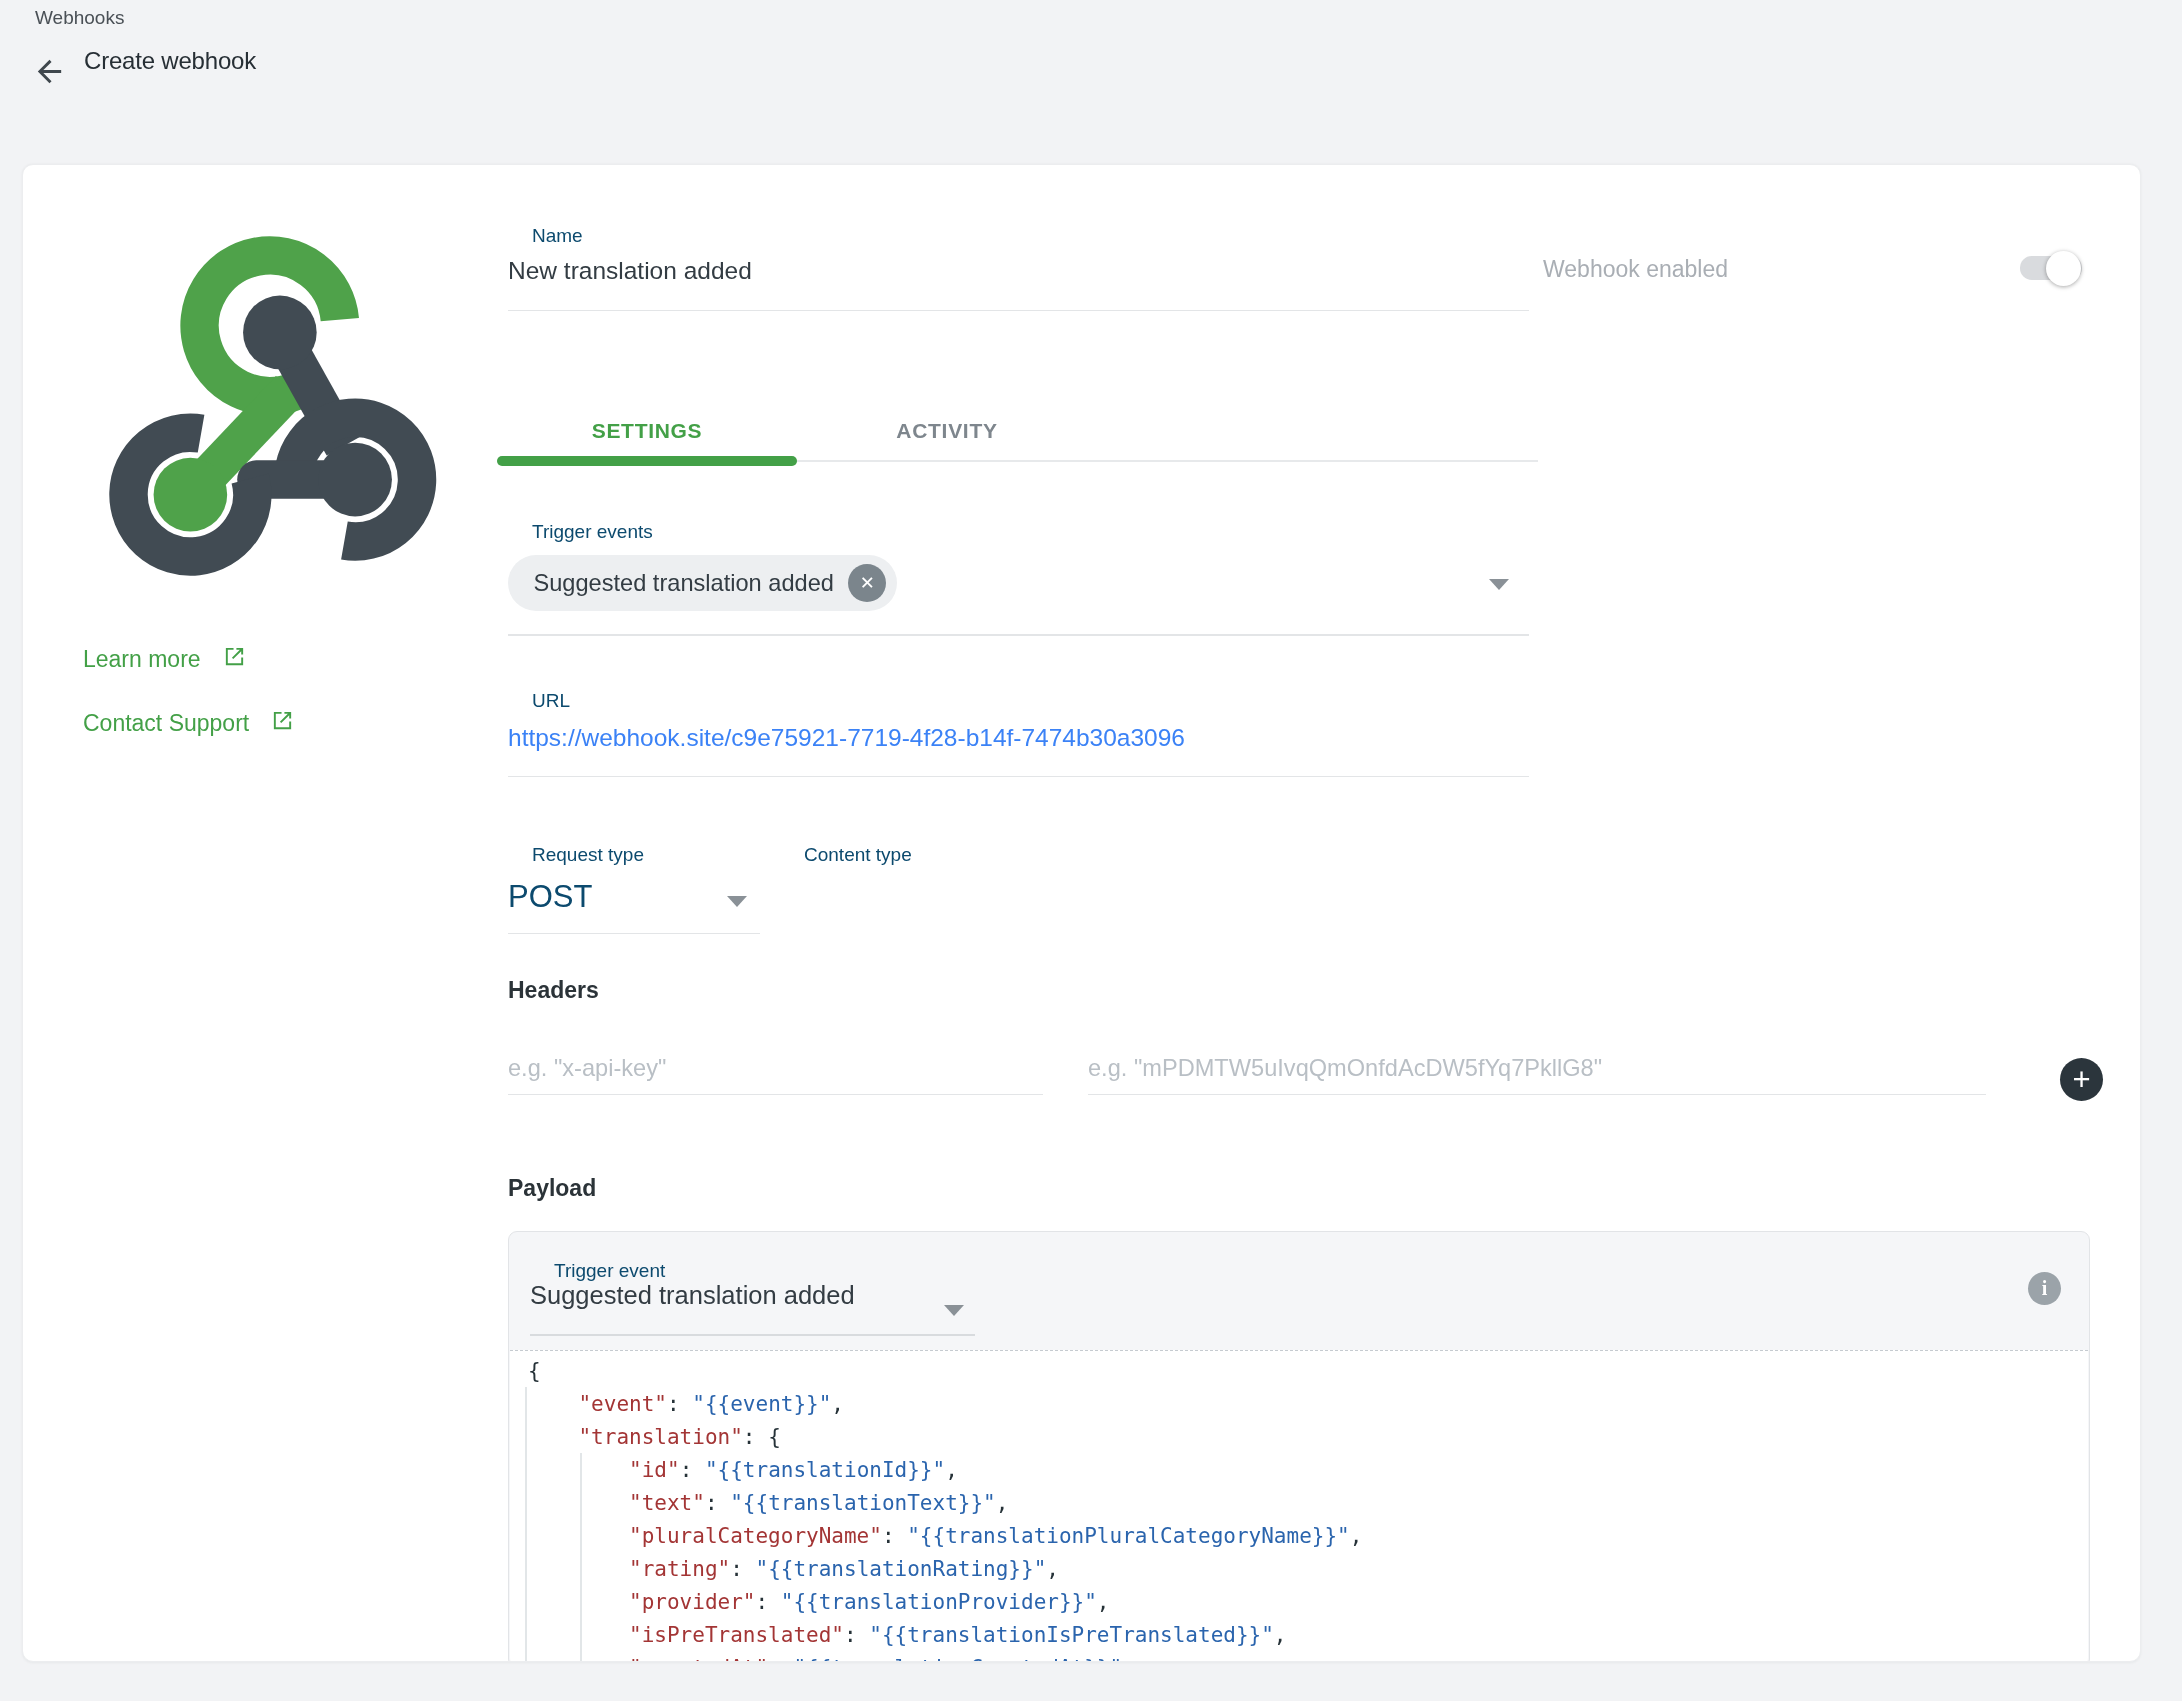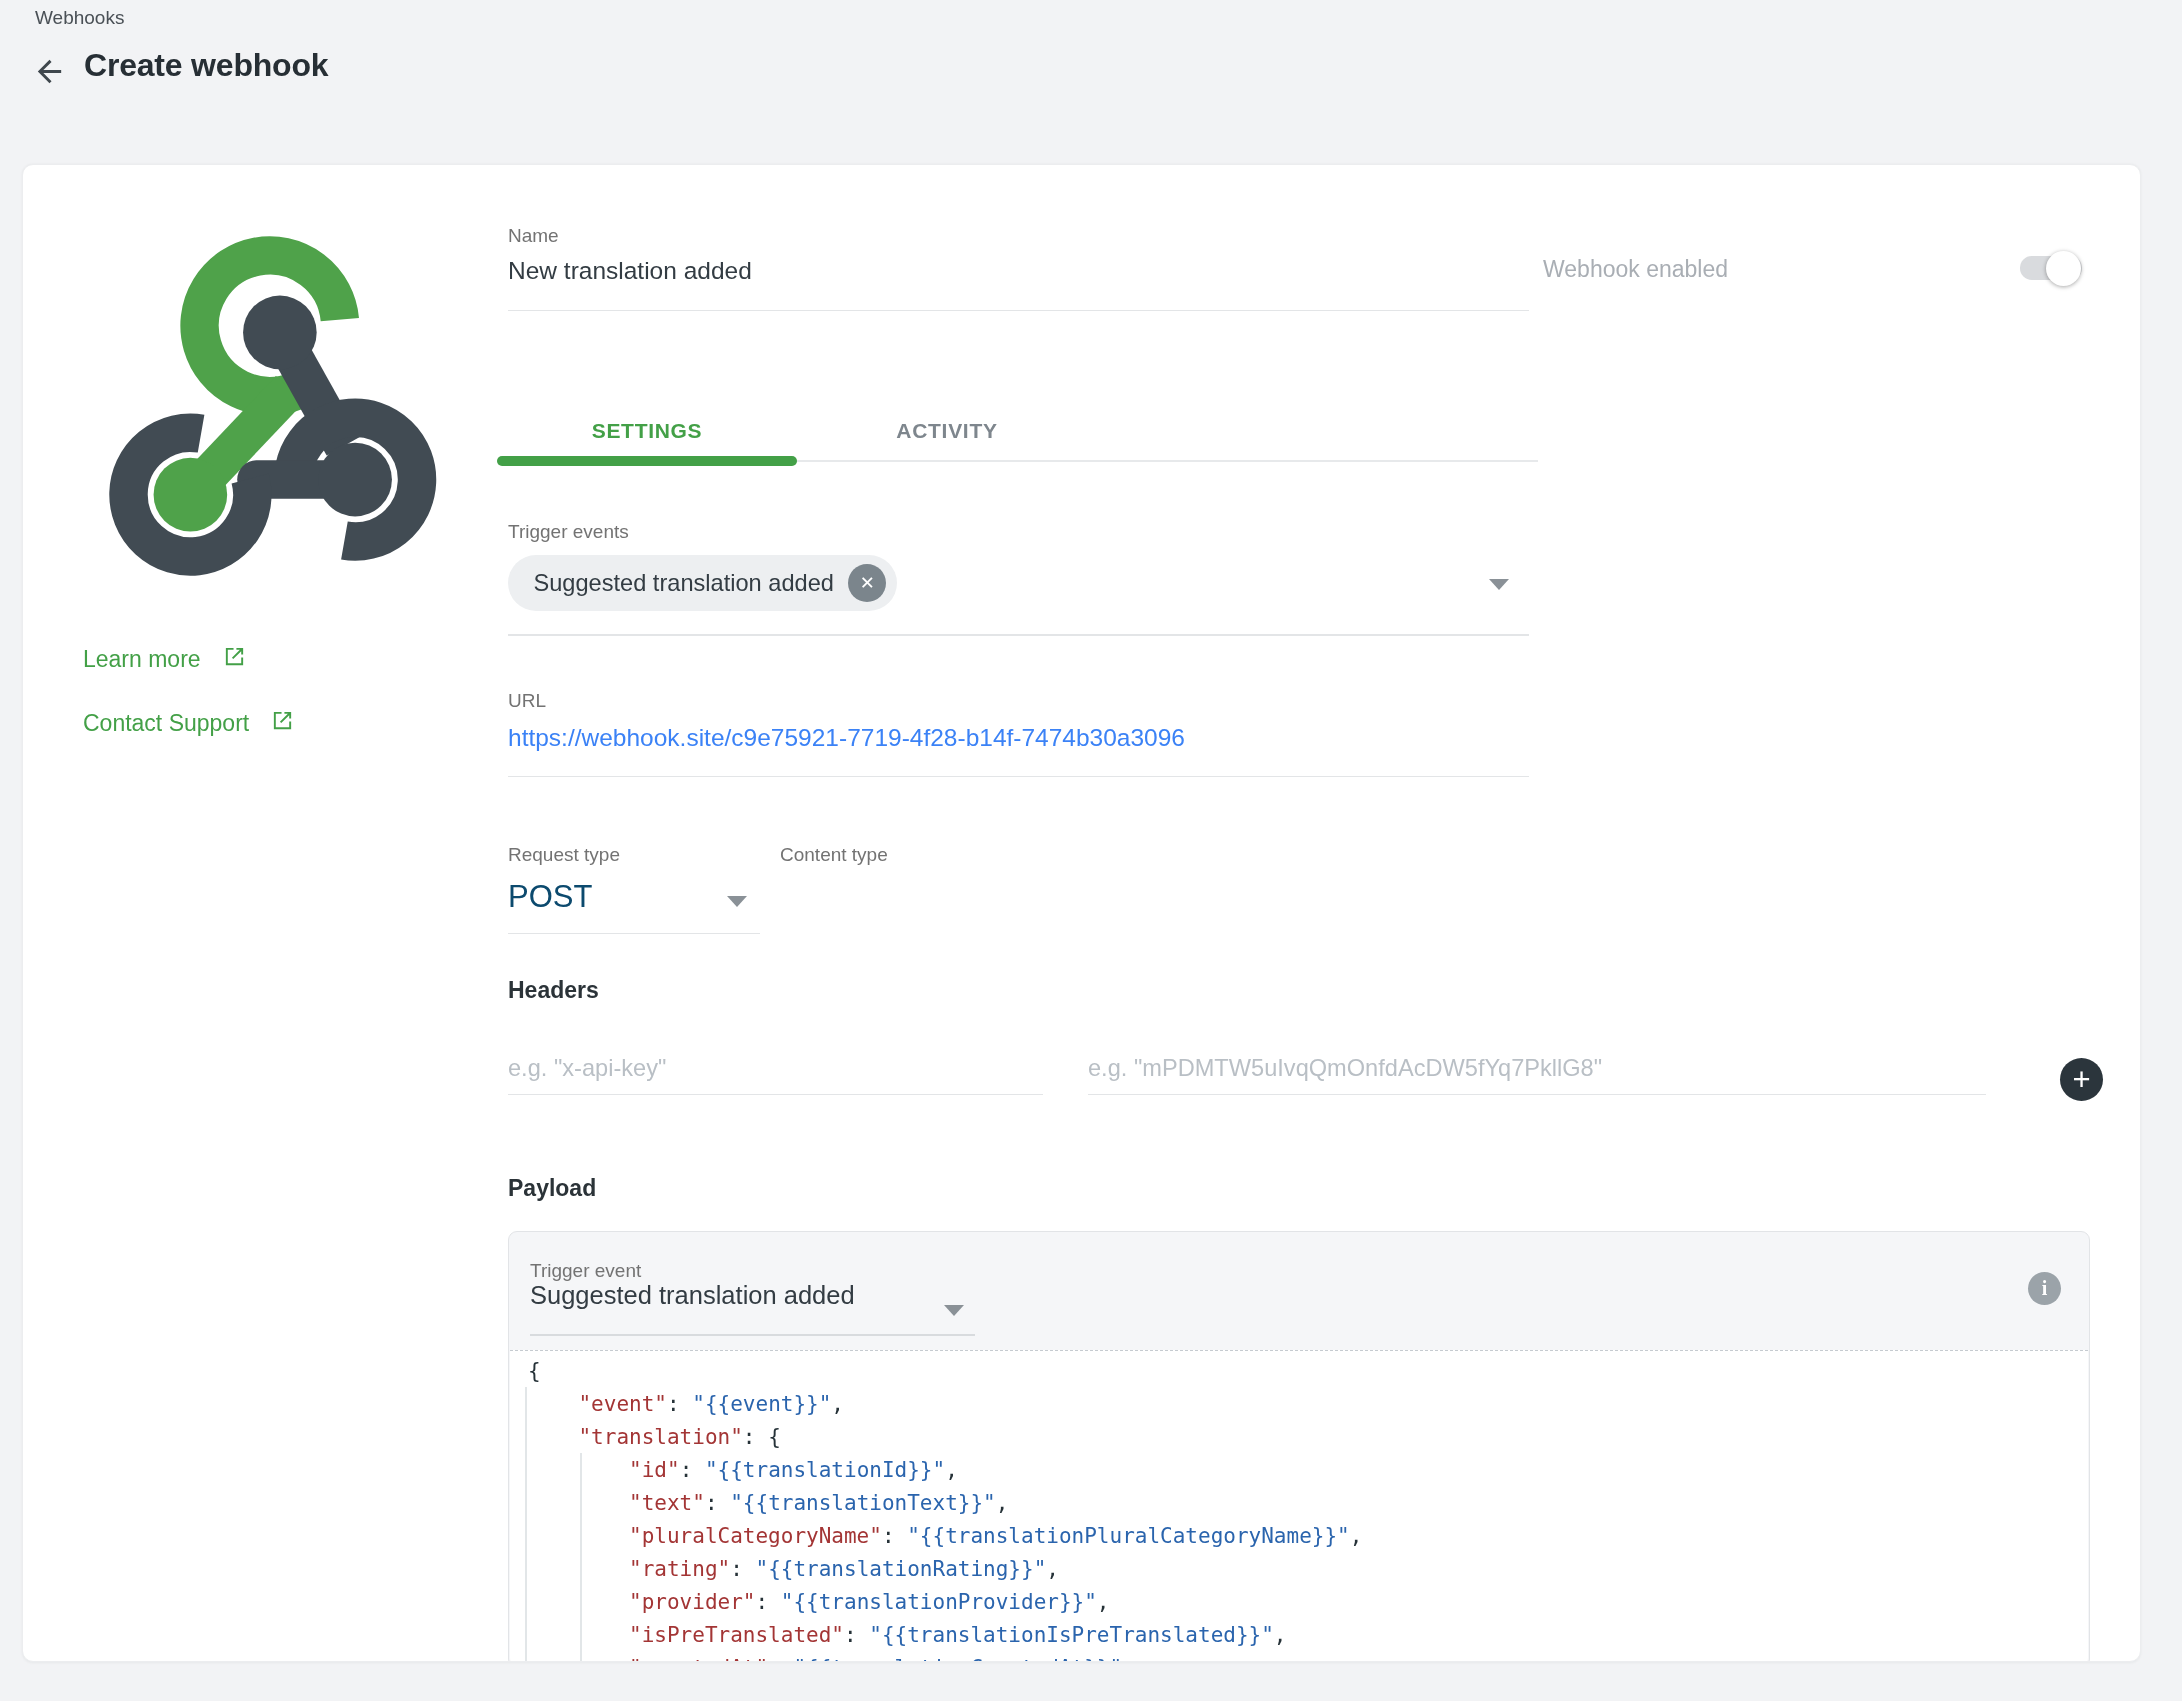--- a/index.html
+++ b/index.html
@@ -3,35 +3,35 @@
 <meta charset="utf-8">
 <style>
   html,body{margin:0;padding:0;background:#F2F3F5;}
   .page{position:relative;width:2183px;height:1701px;background:#F2F3F5;overflow:hidden;
         font-family:"Liberation Sans","DejaVu Sans",sans-serif;color:#333C43;}
   .abs{position:absolute;}
 
   
   .breadcrumb{left:35px;top:7.3px;font-size:19px;color:#4A5056;}
   .back-btn{left:27px;top:51px;width:44px;height:44px;cursor:pointer;display:flex;align-items:center;justify-content:center;}
-  .page-title{left:84px;top:47px;font-size:32px;font-weight:700;color:#272F35;letter-spacing:-0.2px;}
+  .page-title{left:84px;top:47px;font-size:24px;font-weight:400;color:#272F35;letter-spacing:-0.2px;}
 
   
   .card{left:22px;top:164px;width:2117px;height:1496px;background:#fff;border:0.9px solid #ECEDEF;
         border-radius:11px;box-shadow:0 0.9px 2.7px rgba(20,30,40,0.05);overflow:hidden;}
 
   
   .logo{left:53px;top:62px;}
   .side-link{font-size:23px;color:#43A047;cursor:pointer;display:flex;align-items:center;gap:22px;}
   .side-link svg{flex:0 0 auto;}
   .link-learn{left:60px;top:480px;}
   .link-support{left:60px;top:544px;}
   .side-link .txt{border-bottom:0;}
 
-  .lbl{font-size:19px;color:#737373;}
+  .lbl{font-size:19px;color:#0c4a6e;margin-left:24px;}
   .underl{background:#E3E5E7;height:1.8px;}
 
   
   .name-label{left:485px;top:60px;}
   .name-wrap{left:485px;top:85px;width:1021px;height:60px;border-bottom:1.8px solid #E3E5E7;}
   .name-wrap input{border:0;outline:none;background:transparent;width:100%;padding:7.3px 0 0 0;
         font-family:inherit;font-size:24.5px;color:#333C43;}
   .toggle-label{left:1520px;top:91px;width:455px;font-size:23px;color:#A9AEB4;}
   .toggle{left:1997px;top:91px;width:62px;height:23.6px;border-radius:11.8px;background:#D9DBDE;cursor:pointer;}
   .toggle .knob{position:absolute;left:25.5px;top:-5.5px;width:35px;height:35px;border-radius:50%;background:#fff;

